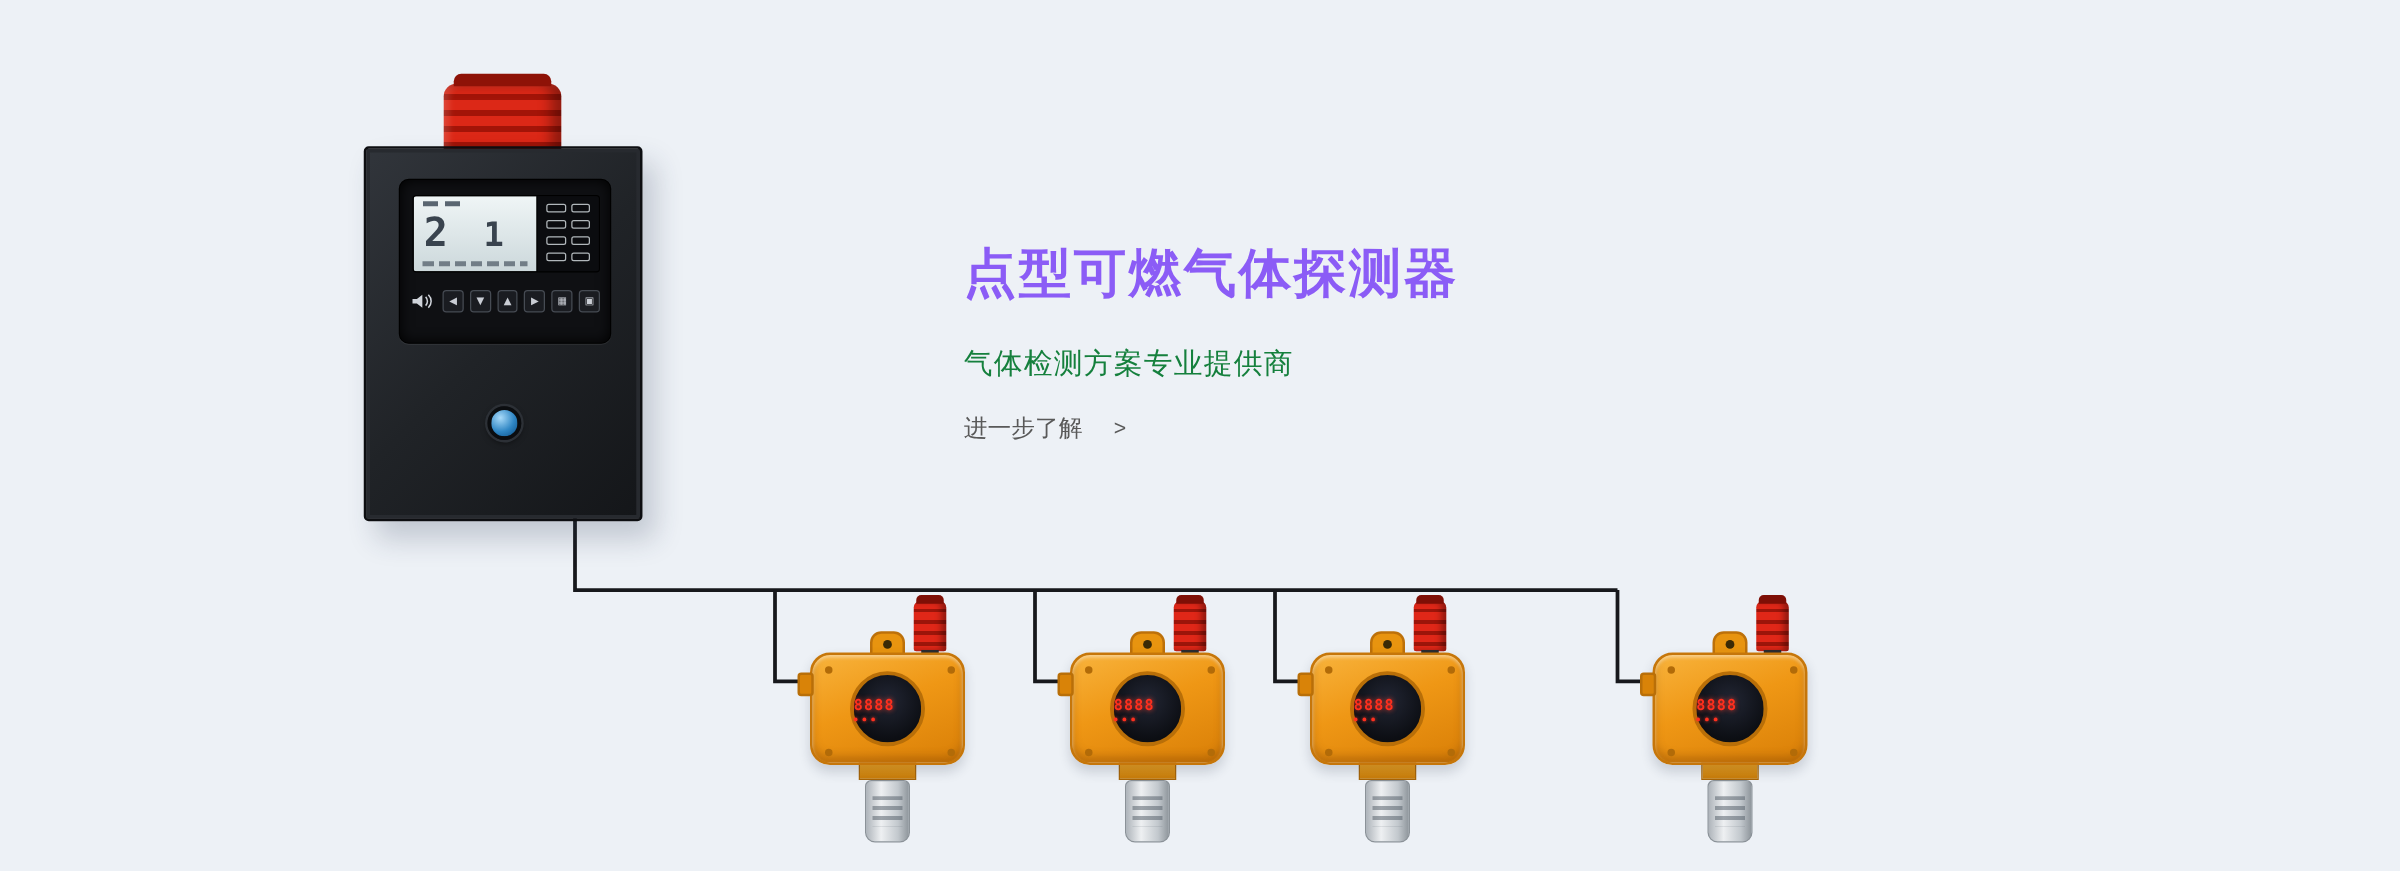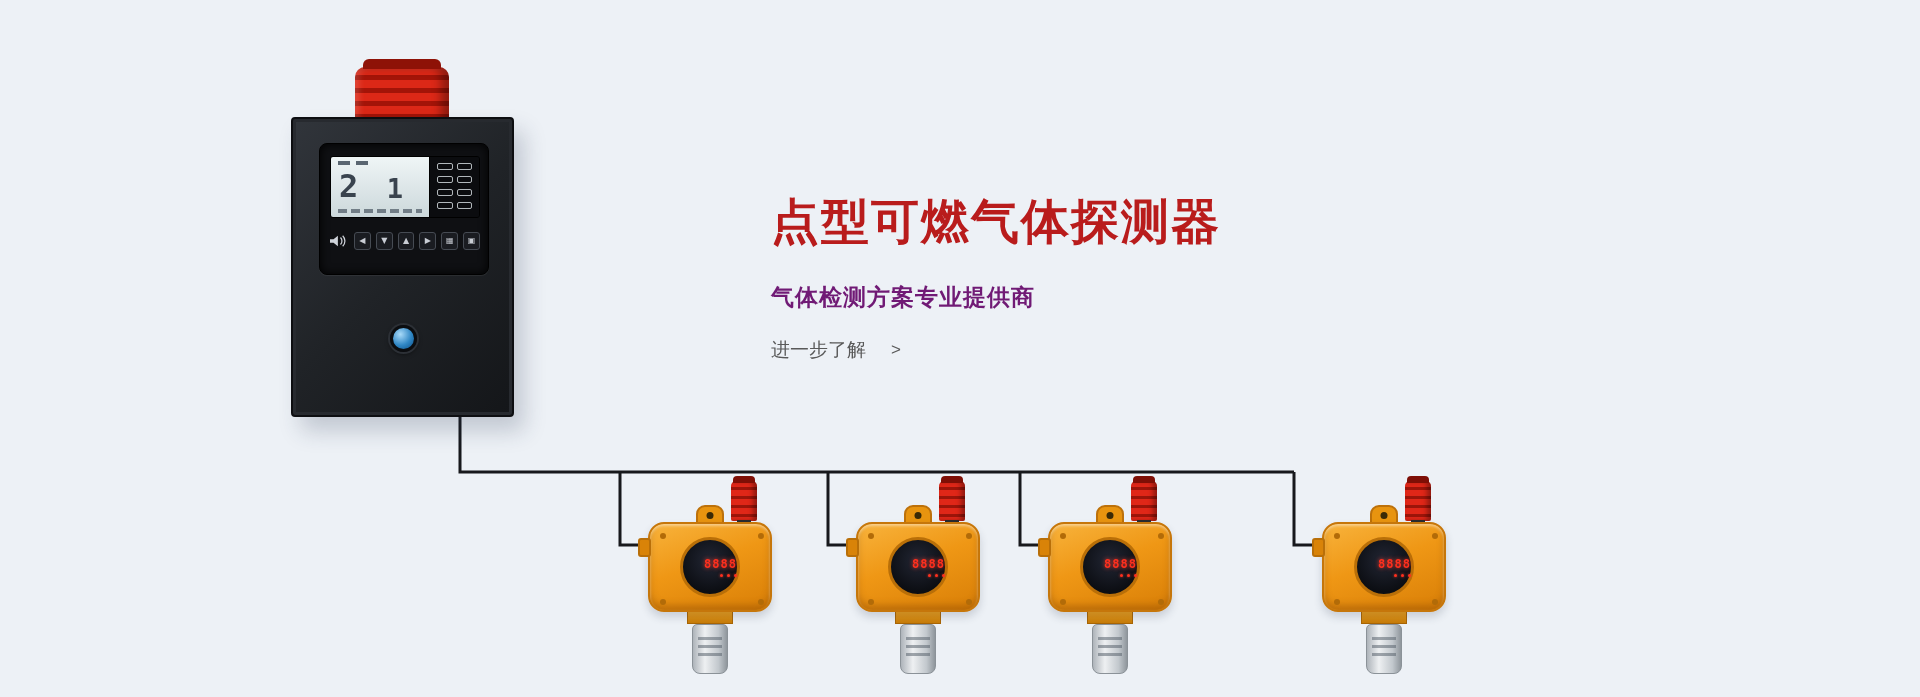--- a/index.html
+++ b/index.html
@@ -13,22 +13,22 @@
   html,body{margin:0;padding:0;}
   body{font-family:"Liberation Sans","DejaVu Sans",sans-serif;background:var(--background);}
   .hero{position:relative;width:1920px;height:697px;background:var(--background);overflow:hidden;}
 
   
   .wires{position:absolute;left:0;top:0;z-index:1;pointer-events:none;}
   .wire{stroke:var(--wire);stroke-width:3;fill:none;}
 
   
   .hero-text{position:absolute;left:771px;top:196px;z-index:3;}
-  .hero-title{margin:0;font-size:48px;font-weight:700;color:#b91c1c;letter-spacing:2px;line-height:1.1;}
-  .hero-subtitle{margin:33px 0 0 0;font-size:23px;font-weight:700;color:#701a75;letter-spacing:1px;}
+  .hero-title{margin:0;font-size:42px;font-weight:700;color:#8b5cf6;letter-spacing:2px;line-height:1.1;}
+  .hero-subtitle{margin:33px 0 0 0;font-size:23px;font-weight:400;color:#15803d;letter-spacing:1px;}
   .hero-cta{margin-top:24px;font-size:19px;color:#595959;cursor:pointer;display:inline-flex;align-items:center;gap:25px;}
   .cta-arrow{font-size:17px;color:#595959;}
 
   
   .controller{position:absolute;left:291px;top:67px;width:223px;height:350px;z-index:2;}
   .ctrl-beacon{position:absolute;left:64px;top:0;width:94px;height:56px;
     background:repeating-linear-gradient(180deg,#dc2817 0 8px,#a31408 8px 13px);
     border-radius:10px 10px 3px 3px;box-shadow:inset -8px 0 10px rgba(0,0,0,.35),inset 4px 0 6px rgba(255,255,255,.15);}
   .ctrl-beacon::before{content:"";position:absolute;left:8px;top:-8px;width:78px;height:10px;background:#8e1207;border-radius:6px 6px 0 0;}
   .ctrl-beacon::after{content:"";position:absolute;left:-4px;bottom:-6px;width:102px;height:8px;background:#6e0d04;border-radius:2px;}
@@ -69,21 +69,21 @@
   .det-beacon::before{content:"";position:absolute;left:2px;top:-5px;width:22px;height:7px;background:#7e0f06;border-radius:4px 4px 0 0;}
   .det-beacon::after{content:"";position:absolute;left:6px;bottom:-7px;width:14px;height:8px;background:#2a2b2f;}
   .det-body{position:absolute;left:18px;top:44px;width:124px;height:90px;z-index:2;
     background:linear-gradient(160deg,#f8b33c,#ef9715 45%,#d97f07);
     border:2px solid #c6760a;border-radius:16px;
     box-shadow:inset 0 2px 3px rgba(255,255,255,.45),inset 0 -5px 7px rgba(120,60,0,.35),0 5px 9px rgba(40,50,70,.18);}
   .bolt-dots{position:absolute;left:10px;top:9px;width:6px;height:6px;border-radius:50%;background:#b26b08;
     box-shadow:98px 0 0 #b26b08,0 66px 0 #b26b08,98px 66px 0 #b26b08;}
   .det-display{position:absolute;left:50%;top:50%;transform:translate(-50%,-50%);width:60px;height:60px;border-radius:50%;
     background:radial-gradient(circle at 50% 38%,#222634,#0c0e13 72%);border:3px solid #b96f08;
-    display:flex;flex-direction:column;align-items:flex-end;justify-content:center;gap:3px;}
+    display:flex;flex-direction:column;align-items:flex-start;justify-content:center;gap:3px;}
   .det-digits{font-family:"DejaVu Sans Mono",monospace;font-size:12px;font-weight:bold;color:var(--led-red);
     text-shadow:0 0 4px rgba(255,60,40,.9);letter-spacing:1px;}
   .det-dots{display:flex;gap:4px;}
   .det-dots i{width:3px;height:3px;border-radius:50%;background:var(--led-red);box-shadow:0 0 3px rgba(255,60,40,.9);}
   .det-port{position:absolute;left:-12px;top:14px;width:13px;height:19px;background:#d98308;border:2px solid #b96f08;border-radius:3px;}
   .det-nut{position:absolute;left:57px;top:132px;width:46px;height:14px;z-index:1;
     background:linear-gradient(180deg,#f0a21c,#c87c08);border:1px solid #a96505;}
   .det-sensor{position:absolute;left:62px;top:146px;width:36px;height:50px;border-radius:5px 5px 8px 8px;
     background:linear-gradient(90deg,#aeb4ba,#eef0f2 35%,#c2c8cd 75%,#8f969c);border:1px solid #8b9298;}
   .det-sensor::after{content:"";position:absolute;left:5px;right:5px;top:12px;height:24px;

